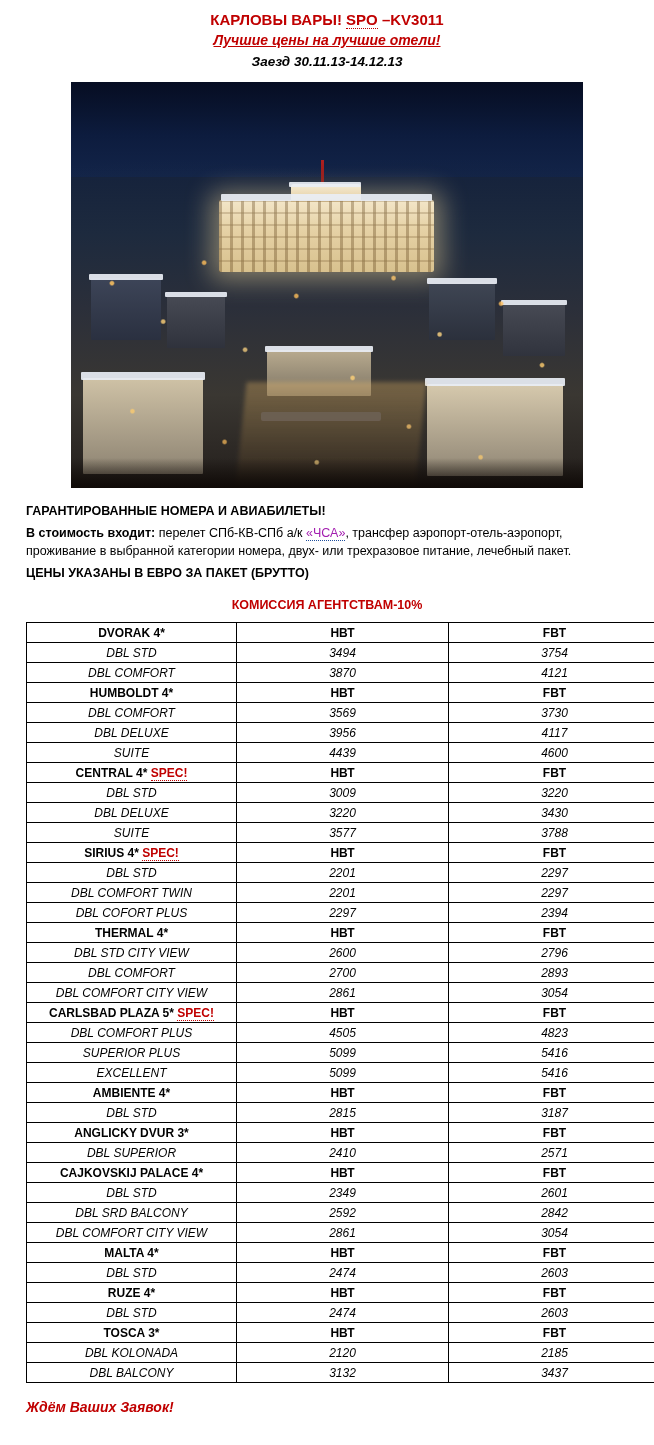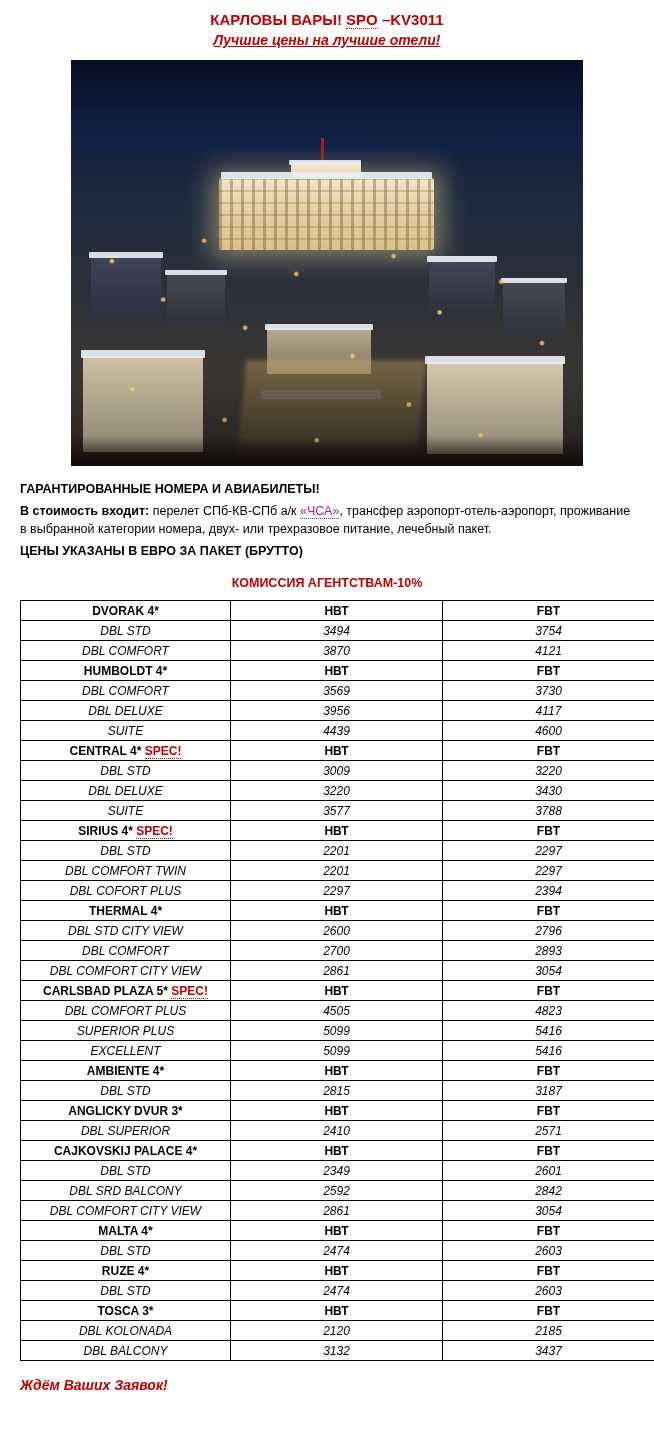--- a/index.html
+++ b/index.html
@@ -8,21 +8,21 @@
     background: #ffffff;
   }
   body {
     width: 654px;
     font-family: "Liberation Sans", sans-serif;
     color: #000000;
   }
   .page {
     width: 654px;
     box-sizing: border-box;
-    padding: 0 20px;
+    padding: 0 26px;
     position: relative;
   }
   .header {
     text-align: center;
     padding-top: 10px;
   }
   .title-line1 {
     color: #c00000;
     font-weight: bold;
     font-size: 15px;
@@ -204,20 +204,21 @@
   }
 </style>
 </head>
 <body>
 
 <div class="page">
 
   <div class="header">
     <div class="title-line1"><span>КАРЛОВЫ ВАРЫ! </span><span class="spo">SPO</span><span> –KV3011</span></div>
     <div class="title-line2">Лучшие цены на лучшие отели!</div>
+    <div class="title-line3">Заезд 30.11.13-14.12.13</div>
   </div>
 
   <div class="photo-wrap">
     <div class="photo">
       <div class="sky"></div>
       <div class="hills"></div>
       <div class="citybase"></div>
       <div class="spire"></div>
       <div class="grandhotel">
         <div class="gh-windows"></div>

